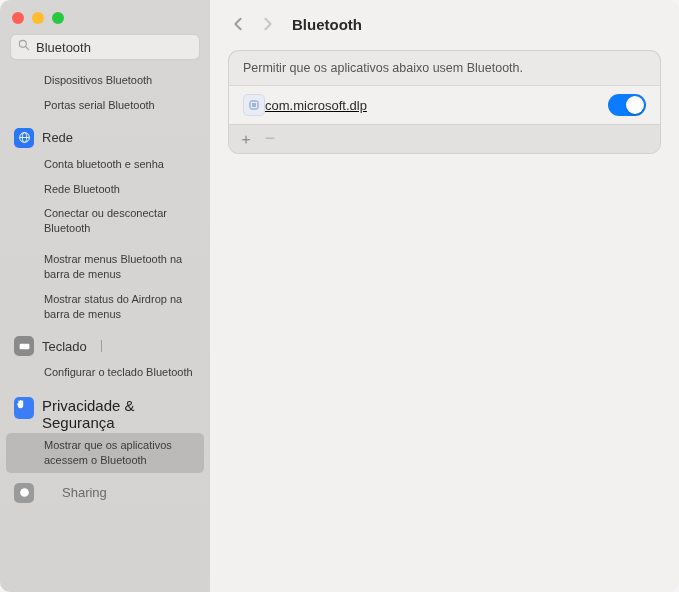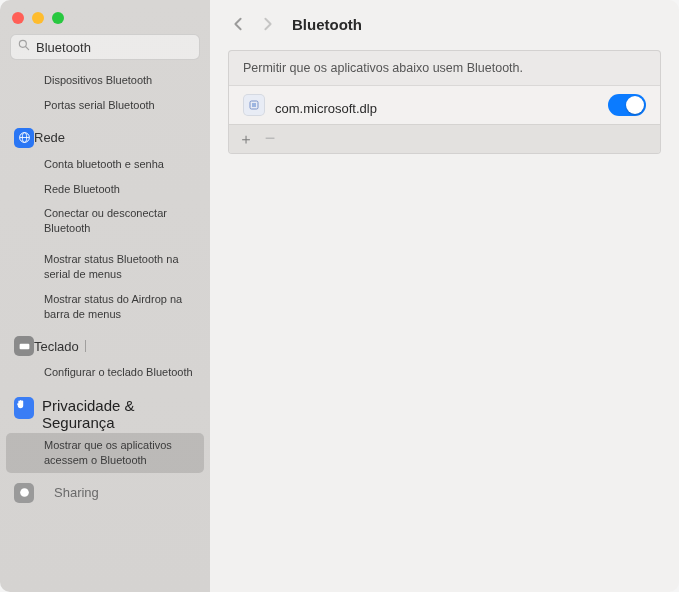--- a/index.html
+++ b/index.html
@@ -67,20 +67,21 @@
       flex: 1;
       overflow-y: auto;
       padding-bottom: 10px;
     }
     .section {
       padding-top: 6px;
     }
     .section-header {
       display: flex;
       align-items: center;
+      gap: 8px;
       padding: 4px 14px;
       font-size: 13px;
       color: #333;
     }
     .section-header .hicon {
       width: 20px;
       height: 20px;
       border-radius: 5px;
       display: flex;
       align-items: center;
@@ -163,35 +164,35 @@
     .page-title {
       font-size: 15px;
       font-weight: 600;
       color: #2a2a2a;
       margin-left: 4px;
     }
     .panel {
       margin: 4px 18px 0 18px;
       background: #ebe9e8;
       border: 1px solid rgba(0,0,0,0.1);
-      border-radius: 4px;
+      border-radius: 11px;
       overflow: hidden;
     }
     .panel-caption {
       font-size: 12.5px;
       color: #555;
       padding: 10px 14px 10px 14px;
       border-bottom: 1px solid rgba(0,0,0,0.07);
     }
     .app-row {
       display: flex;
-      align-items: flex-end;
+      align-items: center;
       padding: 8px 14px;
       background: #f3f1f0;
-      gap: 10px;
+      text-decoration: underline;
     }
     .app-icon {
       width: 22px;
       height: 22px;
       border-radius: 5px;
       background: #e8ecf5;
       border: 1px solid rgba(0,0,0,0.08);
       display: flex;
       align-items: center;
       justify-content: center;
@@ -278,21 +279,21 @@
             </svg>
         </span>
         <span>Rede</span>
       </div>
       <div class="sidebar-item">Conta bluetooth e senha</div>
       <div class="sidebar-item">Rede Bluetooth</div>
       <div class="sidebar-item">Conectar ou desconectar Bluetooth</div>
     </div>
 
     <div class="section">
-      <div class="sidebar-item">Mostrar status Bluetooth na serial de menus</div>
+      <div class="sidebar-item">Mostrar menus Bluetooth na barra de menus</div>
       <div class="sidebar-item">Mostrar status do Airdrop na barra de menus</div>
     </div>
 
     <div class="section">
       <div class="section-header">
         <span class="hicon hicon-gray2">
           <svg viewBox="0 0 24 24">
               <rect x="3" y="7" width="18" height="10" rx="2" fill="white"></rect>
             </svg>
         </span>

